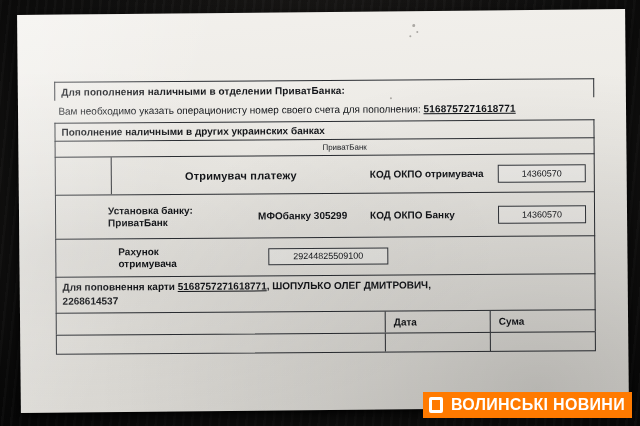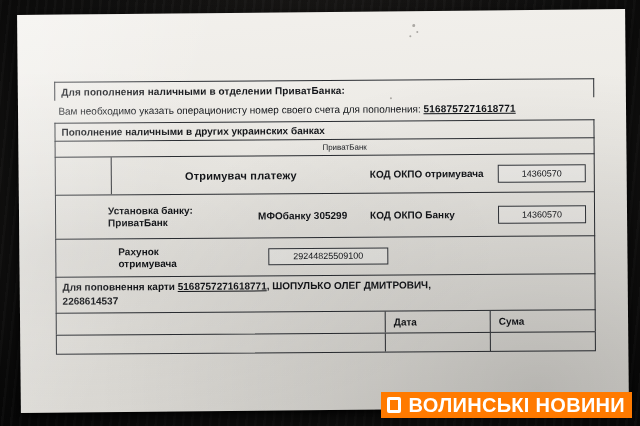--- a/index.html
+++ b/index.html
@@ -242,21 +242,21 @@
     position:absolute;
     left:6px; top:5px;
     width:14px; height:16px;
     border:3px solid #fff;
     border-radius: 2px;
     box-sizing:border-box;
   }
   .wm-text {
     background: #ff7a00;
     color: #fff;
-    font-size: 20px;
+    font-size: 16px;
     line-height: 26px;
     padding: 0 7px 0 2px;
     font-family: "Liberation Sans", sans-serif;
   }
 </style>
 </head>
 <body>
 
 <div class="scene">
 

